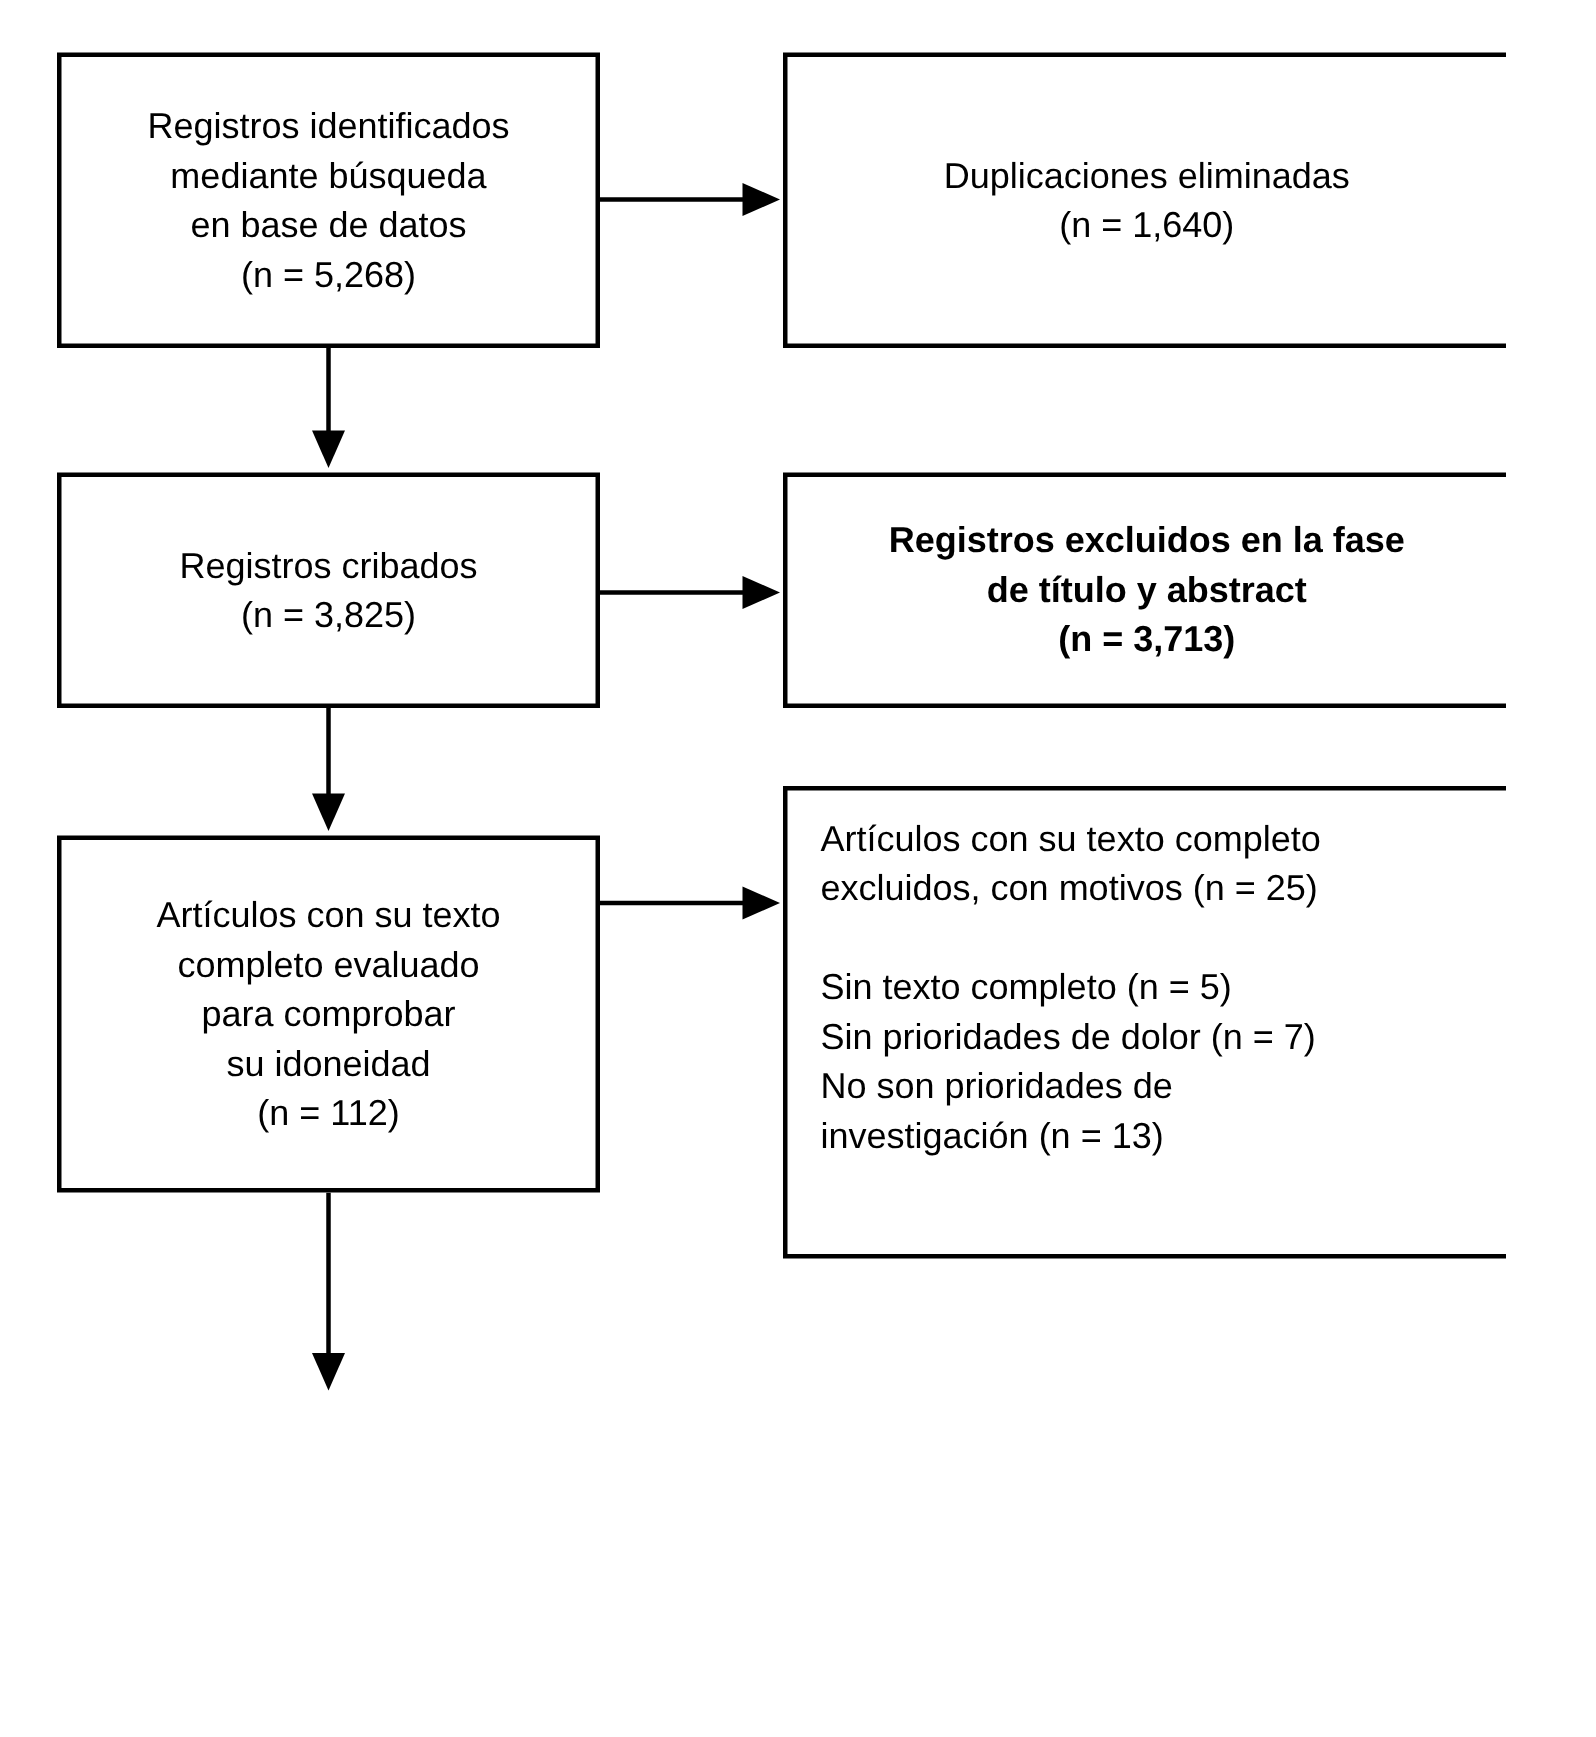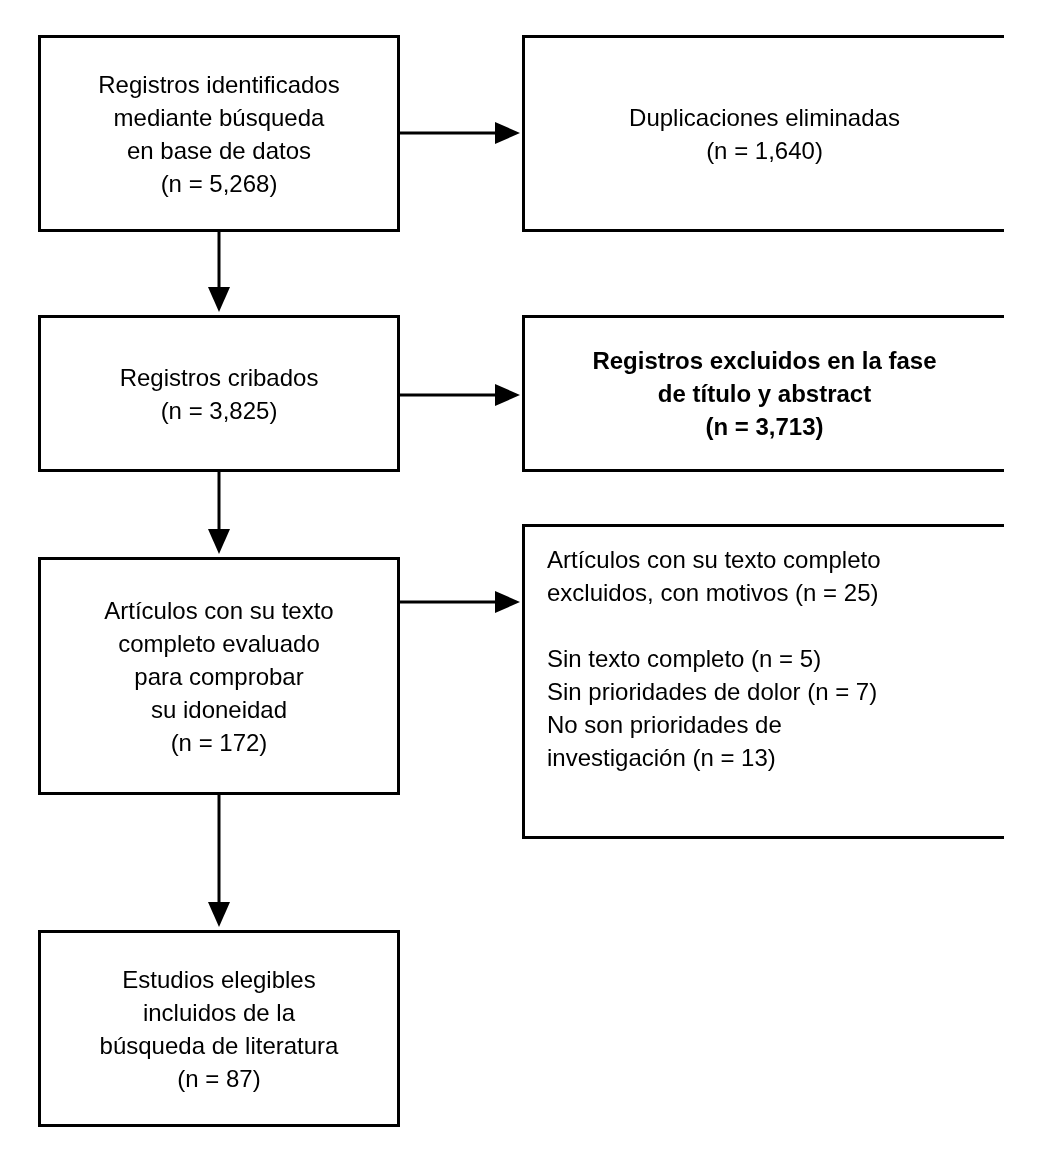--- a/index.html
+++ b/index.html
@@ -106,33 +106,27 @@
     <div class="txt">Registros excluidos en la fase
 de título y abstract
 (n = 3,713)</div>
   </div>
 
   <div class="box b-assessed">
     <div class="txt">Artículos con su texto
 completo evaluado
 para comprobar
 su idoneidad
-(n = 172)</div>
+(n = 112)</div>
   </div>
 
   <div class="box b-reasons">
     <div class="txt">Artículos con su texto completo
 excluidos, con motivos (n = 25)
 
 Sin texto completo (n = 5)
 Sin prioridades de dolor (n = 7)
 No son prioridades de
 investigación (n = 13)</div>
   </div>
 
-  <div class="box b-included">
-    <div class="txt">Estudios elegibles
-incluidos de la
-búsqueda de literatura
-(n = 87)</div>
-  </div>
 
 </div>
 
 </body></html>

